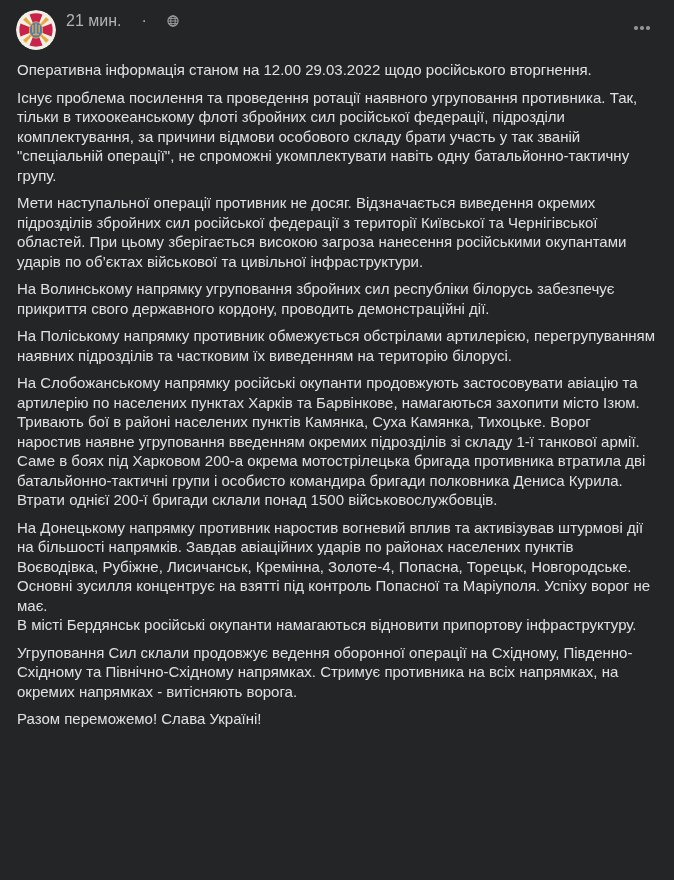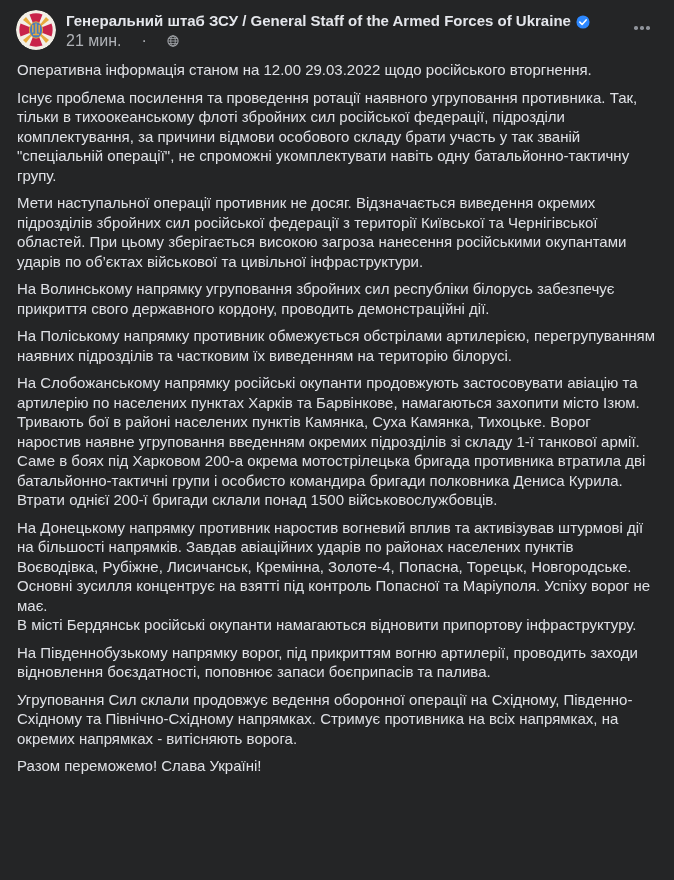--- a/index.html
+++ b/index.html
@@ -113,27 +113,20 @@
       <ellipse cx="20" cy="20" rx="6.6" ry="8.2" fill="#4a7dbd" stroke="#e7a93c" stroke-width="1"></ellipse>
       <g stroke="#e7a93c" stroke-width="1.4" stroke-linecap="round" fill="none">
         <path d="M16.8,15.5 v6.5"></path>
         <path d="M20,14 v10"></path>
         <path d="M23.2,15.5 v6.5"></path>
         <path d="M17.5,24.5 h5"></path>
       </g>
     </svg>
 
     <div class="header-meta">
-      <div class="page-name-row">
-        <span class="page-name">Генеральний штаб ЗСУ / General Staff of the Armed Forces of Ukraine</span>
-        <svg class="verified-badge" viewBox="0 0 16 16">
-          <circle cx="8" cy="8" r="7.5" fill="#2d88ff"></circle>
-          <path d="M4.4 8.2 L7 10.8 L11.6 5.6" stroke="#ffffff" stroke-width="1.8" fill="none" stroke-linecap="round" stroke-linejoin="round"></path>
-        </svg>
-      </div>
       <div class="sub-row">
         <span class="timestamp">21 мин.</span>
         <span>·</span>
         <svg class="globe-icon" viewBox="0 0 16 16">
           <circle cx="8" cy="8" r="6.8" fill="none" stroke="#b0b3b8" stroke-width="1.4"></circle>
           <ellipse cx="8" cy="8" rx="3" ry="6.8" fill="none" stroke="#b0b3b8" stroke-width="1.2"></ellipse>
           <path d="M1.5 8 h13 M2.5 4.5 h11 M2.5 11.5 h11" stroke="#b0b3b8" stroke-width="1.2" fill="none"></path>
         </svg>
       </div>
     </div>
@@ -147,19 +140,18 @@
 
   <div class="post-body">
     <p>Оперативна інформація станом на 12.00 29.03.2022 щодо російського вторгнення.</p>
     <p>Існує проблема посилення та проведення ротації наявного угруповання противника. Так, тільки в тихоокеанському флоті збройних сил російської федерації, підрозділи комплектування, за причини відмови особового складу брати участь у так званій "спеціальній операції", не спроможні укомплектувати навіть одну батальйонно-тактичну групу.</p>
     <p>Мети наступальної операції противник не досяг. Відзначається виведення окремих підрозділів збройних сил російської федерації з території Київської та Чернігівської областей. При цьому зберігається високою загроза нанесення російськими окупантами ударів по об’єктах військової та цивільної інфраструктури.</p>
     <p>На Волинському напрямку угруповання збройних сил республіки білорусь забезпечує прикриття свого державного кордону, проводить демонстраційні дії.</p>
     <p>На Поліському напрямку противник обмежується обстрілами артилерією, перегрупуванням наявних підрозділів та частковим їх виведенням на територію білорусі.</p>
     <p>На Слобожанському напрямку російські окупанти продовжують застосовувати авіацію та артилерію по населених пунктах Харків та Барвінкове, намагаються захопити місто Ізюм. Тривають бої в районі населених пунктів Камянка, Суха Камянка, Тихоцьке. Ворог наростив наявне угруповання введенням окремих підрозділів зі складу 1-ї танкової армії. Саме в боях під Харковом 200-а окрема мотострілецька бригада противника втратила дві батальйонно-тактичні групи і особисто командира бригади полковника Дениса Курила. Втрати однієї 200-ї бригади склали понад 1500 військовослужбовців.</p>
     <p>На Донецькому напрямку противник наростив вогневий вплив та активізував штурмові дії на більшості напрямків. Завдав авіаційних ударів по районах населених пунктів Воєводівка, Рубіжне, Лисичанськ, Кремінна, Золоте-4, Попасна, Торецьк, Новгородське. Основні зусилля концентрує на взятті під контроль Попасної та Маріуполя. Успіху ворог не має.
 В місті Бердянськ російські окупанти намагаються відновити припортову інфраструктуру.</p>
-    <p>На Південнобузькому напрямку ворог, під прикриттям вогню артилерії, проводить заходи відновлення боєздатності, поповнює запаси боєприпасів та палива.</p>
     <p>Угруповання Сил склали продовжує ведення оборонної операції на Східному, Південно-Східному та Північно-Східному напрямках. Стримує противника на всіх напрямках, на окремих напрямках - витісняють ворога.</p>
     <p class="closing">Разом переможемо! Слава Україні!</p>
 
   </div>
 
 </div>
 
 </body></html>

